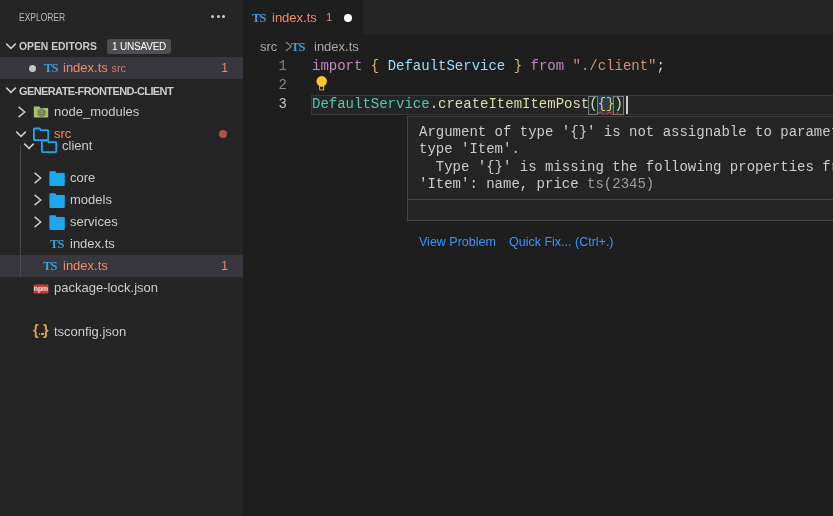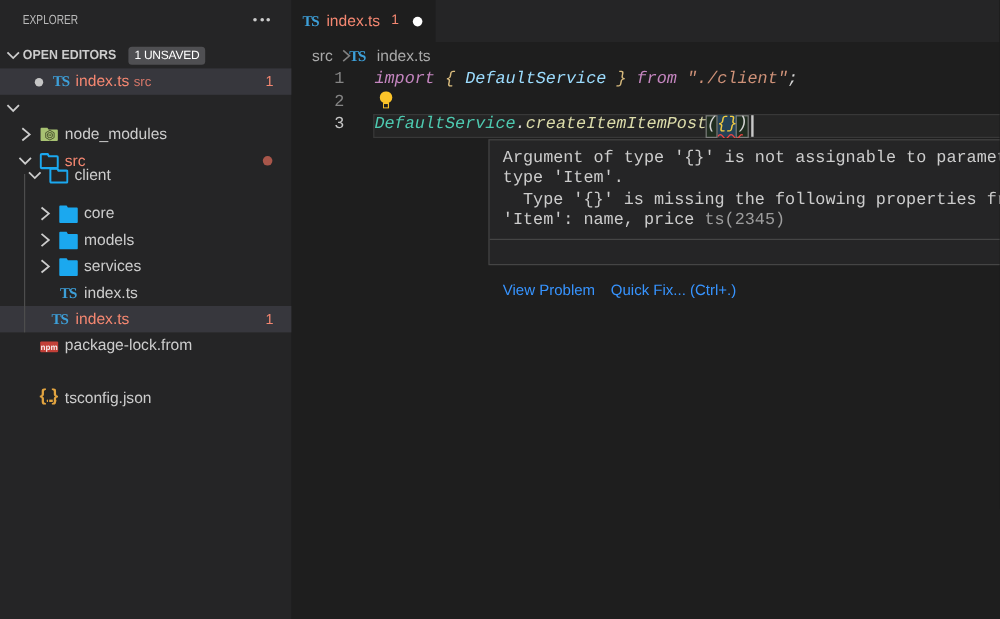--- a/index.html
+++ b/index.html
@@ -14,21 +14,21 @@
 .chev{position:absolute;top:3px;width:16px;height:16px;}
 .icon{position:absolute;top:3px;width:16px;height:16px;}
 .ts-ic{position:absolute;top:3.5px;font-weight:bold;font-size:12.5px;letter-spacing:-0.9px;color:#3d9fd8;font-family:Liberation Serif, serif;}
 .badge1{position:absolute;right:15px;top:4px;font-size:12px;color:#f48771;}
 .guide{position:absolute;left:20px;top:145px;width:1px;height:132px;background:#4d4d4d;}
 .editor{position:absolute;left:243px;top:0;width:590px;height:516px;background:#1e1e1e;}
 .tabbar{position:absolute;left:0;top:0;width:590px;height:35px;background:#252526;}
 .tab{position:absolute;left:0;top:0;width:120px;height:35px;background:#1e1e1e;}
 .crumbs{position:absolute;left:17px;top:39px;font-size:13px;color:#a9a9a9;}
 .code{position:absolute;left:0;top:57px;z-index:2;font-family:"Liberation Mono",monospace;font-size:14px;line-height:19px;white-space:pre;}
-.codeline{position:absolute;left:69px;top:0;font-style:italic;}
+.codeline{position:absolute;left:69px;top:0;}
 .num{position:absolute;left:14px;width:30px;text-align:right;font-family:"Liberation Mono",monospace;font-size:14px;line-height:19px;color:#858585;}
 .tok-p{color:#c586c0}.tok-bl{color:#9cdcfe}.tok-t{color:#4ec9b0}.tok-f{color:#dcdcaa}
 .tok-s{color:#ce9178}.tok-w{color:#d4d4d4}.tok-y1{color:#d7ba7d}.tok-y2{color:#f2cb42}
 
 .curline{position:absolute;left:68px;top:95px;width:522px;height:18px;background:rgba(255,255,255,.035);border:1px solid rgba(255,255,255,.09);}
 .cursor{position:absolute;left:382.5px;top:95.5px;width:2.3px;height:18px;background:#c8c8c8;z-index:3;}
 .popup{position:absolute;left:164px;top:116px;width:530px;background:#252526;border:1px solid #454545;}
 .pmsg{padding:7px 11px 5px 11px;font-family:"Liberation Mono",monospace;font-size:14px;line-height:17.4px;color:#cccccc;white-space:pre;}
 .pcode{color:#9d9d9d;}
 .pact{border-top:1px solid #454545;height:20px;position:relative;}
@@ -53,20 +53,21 @@
   <div class="row sel" style="top:57px">
     <div style="position:absolute;left:28.5px;top:7.5px;width:7px;height:7px;border-radius:50%;background:#c5c5c5;"></div>
     <div class="ts-ic" style="left:44px">TS</div>
     <div class="lbl lblr" style="left:63px">index.ts <span style="font-size:11px;color:#d9786a;">src</span></div>
     <div class="badge1">1</div>
   </div>
   <div class="row" style="top:79px">
     <svg class="chev" style="left:3px" viewBox="0 0 16 16">
         <path d="M3.2 5.6 L8 10.4 L12.8 5.6" fill="none" stroke="#cccccc" stroke-width="1.5"></path>
       </svg>
+    <div class="lbl hdr" style="left:19px;top:6px;font-size:11px;letter-spacing:-0.6px;">GENERATE-FRONTEND-CLIENT</div>
   </div>
   <div class="row" style="top:101px">
     <svg class="chev" style="left:13px" viewBox="0 0 16 16">
         <path d="M5.6 2.9 L11.7 8 L5.6 13.1" fill="none" stroke="#cccccc" stroke-width="1.5"></path>
       </svg>
     <svg class="icon" style="left:33px" viewBox="0 0 16 16">
         <path d="M1.5 2.5 h5 l1 1.5 h7 a0.7 0.7 0 0 1 0.7 0.7 v8 a0.7 0.7 0 0 1 -0.7 0.7 h-13 a0.7 0.7 0 0 1 -0.7 -0.7 v-9.5 a0.7 0.7 0 0 1 0.7 -0.7 z" fill="#a8c272"></path>
         <g stroke="#3a4025" stroke-width="0.8" fill="none" opacity="0.85">
           <path d="M8.6 4.6 L12.1 6.6 V10.7 L8.6 12.7 L5.1 10.7 V6.6 Z"></path>
           <circle cx="8.6" cy="8.65" r="2.2"></circle>
@@ -128,21 +129,21 @@
   <div class="row sel" style="top:255px">
     <div class="ts-ic" style="left:43px">TS</div>
     <div class="lbl lblr" style="left:63px">index.ts</div>
     <div class="badge1">1</div>
   </div>
   <div class="row" style="top:277px">
     <svg class="icon" style="left:33px;top:4px" viewBox="0 0 16 16">
         <rect x="0.5" y="3.5" width="15" height="9" rx="1" fill="#c24038"></rect>
         <text x="8" y="10.4" font-size="6.8" font-family="Liberation Sans" font-weight="bold" fill="#f5e8e8" text-anchor="middle">npm</text>
       </svg>
-    <div class="lbl" style="left:54px">package-lock.from</div>
+    <div class="lbl" style="left:54px">package-lock.json</div>
   </div>
   <div class="row" style="top:321px">
     <div style="position:absolute;left:33px;top:1px;font-size:14.5px;font-weight:bold;color:#e2a440;">{</div>
       <div style="position:absolute;left:43px;top:1px;font-size:14.5px;font-weight:bold;color:#e2a440;">}</div>
       <div style="position:absolute;left:38.6px;top:12px;width:1.6px;height:1.6px;border-radius:50%;background:#e2a440;"></div>
       <div style="position:absolute;left:41px;top:11.6px;width:3.2px;height:2px;background:#e2a440;"></div>
       <div style="position:absolute;left:45.2px;top:12px;width:1.6px;height:1.6px;border-radius:50%;background:#e2a440;"></div>
     <div class="lbl" style="left:54px">tsconfig.json</div>
   </div>
   <div class="guide"></div>

